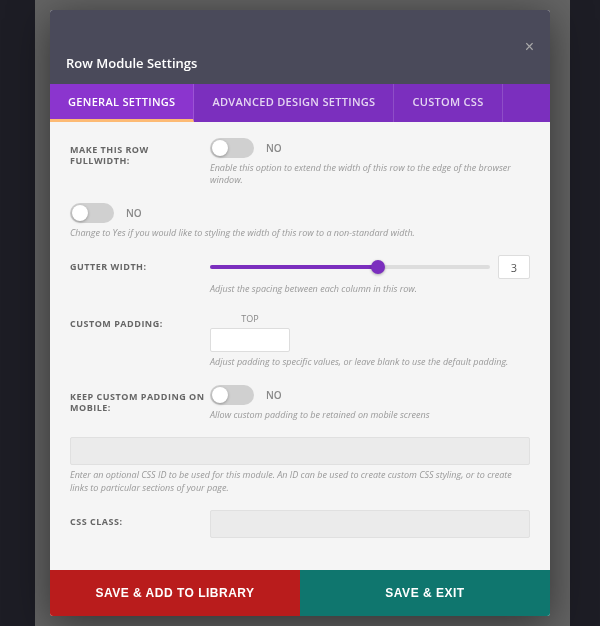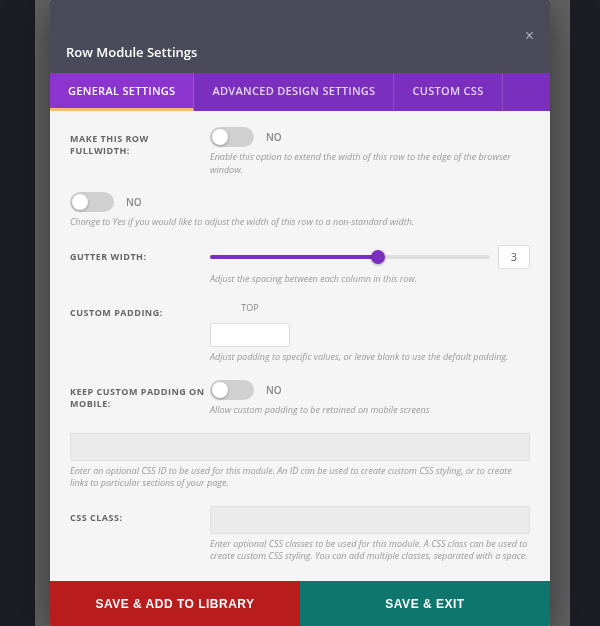--- a/index.html
+++ b/index.html
@@ -184,21 +184,21 @@
     
     .padding-wrap {
       display: flex;
       align-items: center;
       gap: 8px;
     }
     .padding-field {
       display: flex;
       flex-direction: column;
       align-items: center;
-      gap: 9px;
+      gap: 3px;
     }
     .padding-label {
       font-size: 9px;
       color: #888;
       text-transform: uppercase;
     }
     .padding-input {
       width: 80px;
       height: 24px;
       border: 1px solid #ddd;
@@ -307,21 +307,21 @@
     </div>
 
     <div class="form-row">
       <div class="form-control">
         <div class="toggle-wrap">
           <div class="toggle">
             <div class="toggle-knob"></div>
           </div>
           <span class="toggle-label">NO</span>
         </div>
-        <div class="form-hint">Change to Yes if you would like to adjust the width of this row to a non-standard width.</div>
+        <div class="form-hint">Change to Yes if you would like to styling the width of this row to a non-standard width.</div>
       </div>
     </div>
 
     <div class="form-row">
       <div class="form-label">GUTTER WIDTH:</div>
       <div class="form-control">
         <div class="slider-wrap">
           <div class="slider-track">
             <div class="slider-fill"></div>
             <div class="slider-thumb"></div>
@@ -362,21 +362,20 @@
       <div class="form-control">
         <input class="text-input" type="text" value="" style="">
         <div class="form-hint">Enter an optional CSS ID to be used for this module. An ID can be used to create custom CSS styling, or to create links to particular sections of your page.</div>
       </div>
     </div>
 
     <div class="form-row">
       <div class="form-label">CSS CLASS:</div>
       <div class="form-control">
         <input class="text-input" type="text" value="" style="">
-        <div class="form-hint">Enter optional CSS classes to be used for this module. A CSS class can be used to create custom CSS styling. You can add multiple classes, separated with a space.</div>
       </div>
     </div>
 
   </div>
 
   <div class="modal-footer">
     <button class="btn-library">Save &amp; Add To Library</button>
     <button class="btn-exit">Save &amp; Exit</button>
   </div>
 </div>

